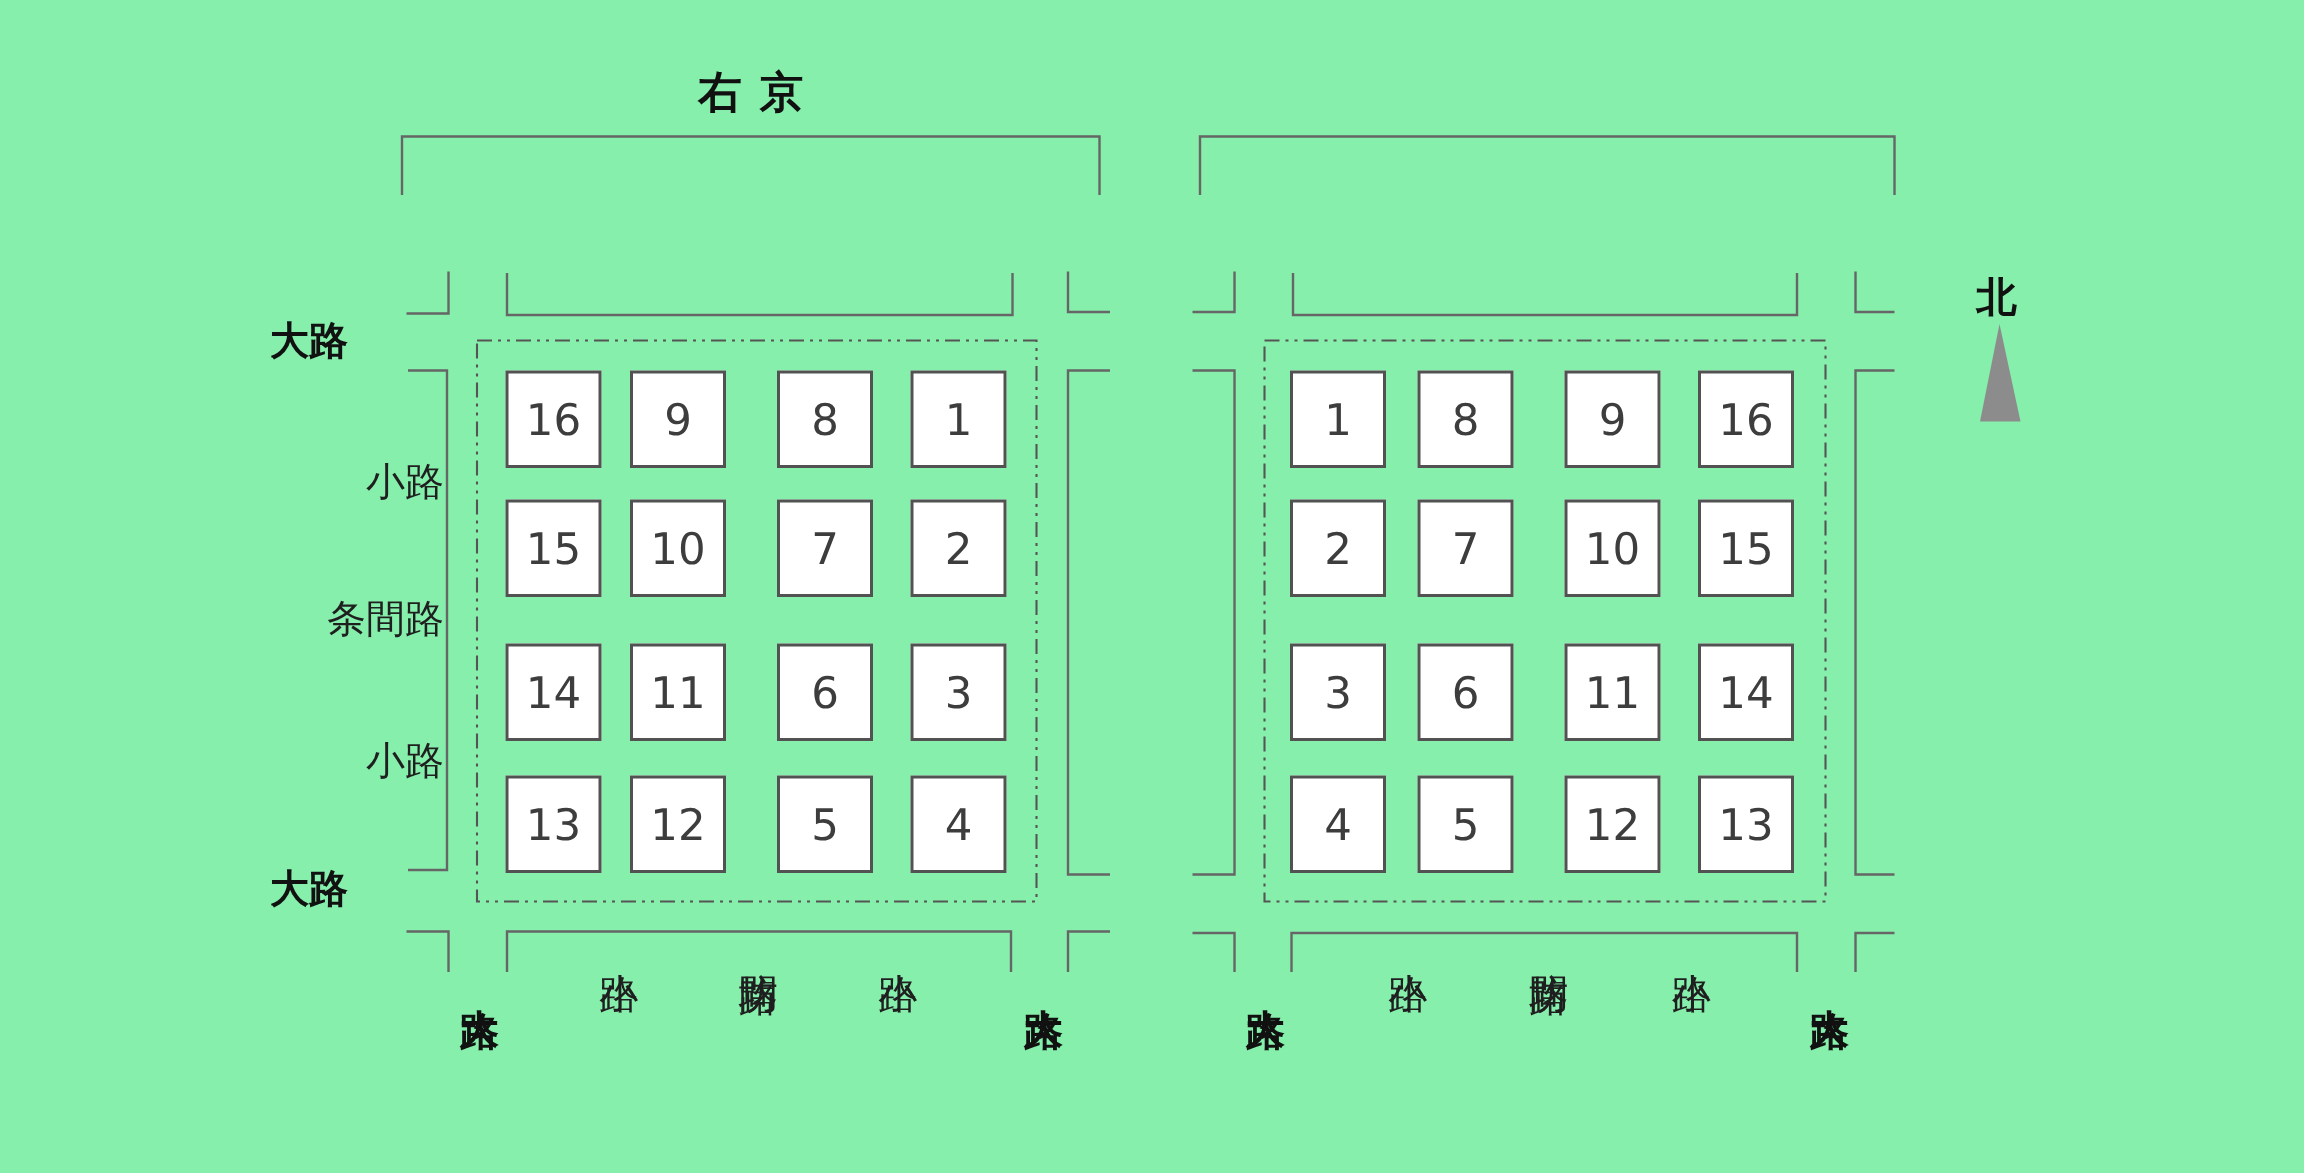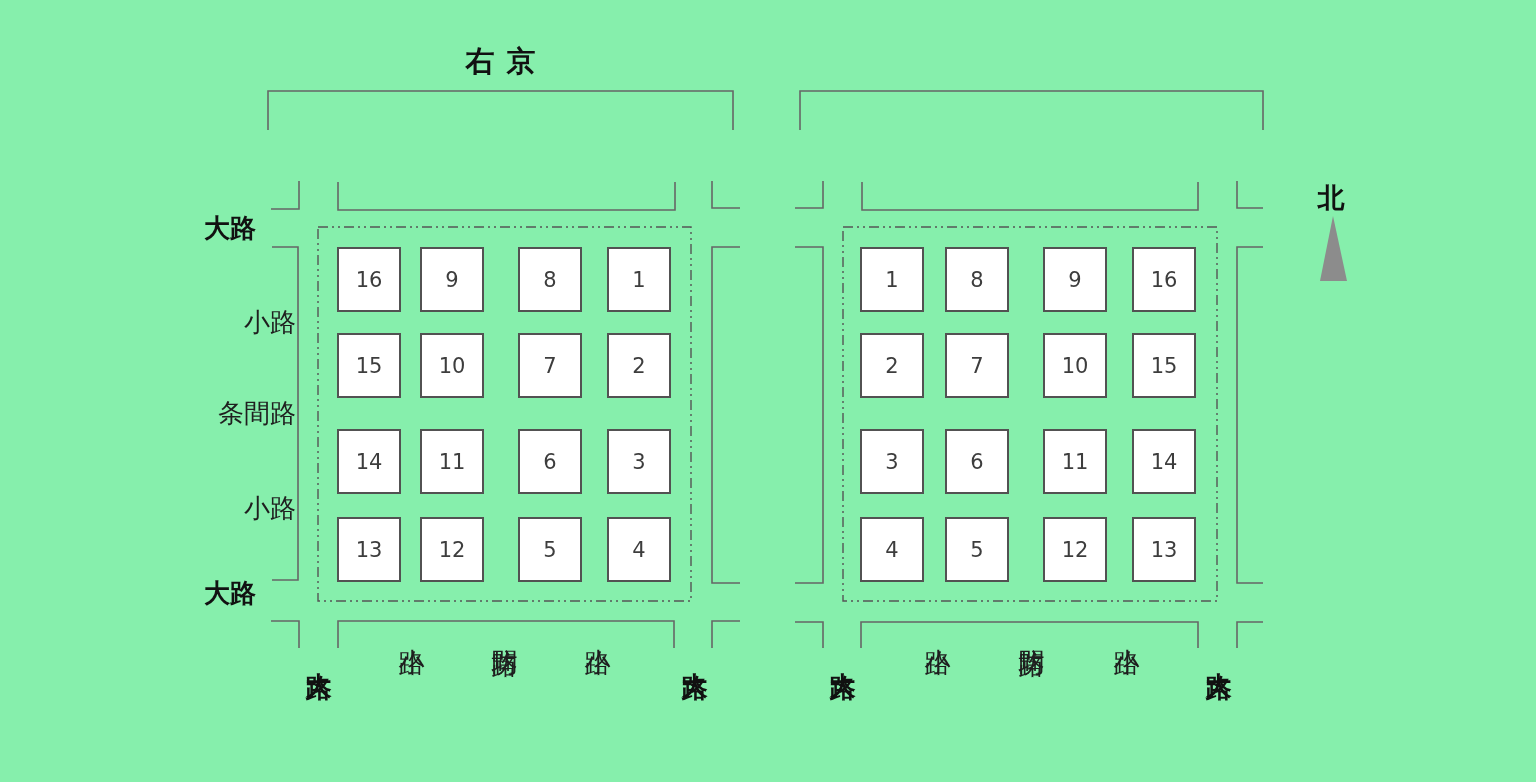--- a/index.html
+++ b/index.html
@@ -7,33 +7,33 @@
     position:relative; width:1536px; height:782px; background:#86efac;
     font-family:"DejaVu Sans","Liberation Sans",sans-serif; overflow:hidden;
   }
   svg.lines { position:absolute; left:0; top:0; }
   .road   { stroke:#666666; stroke-width:1.6; fill:none; }
   .bound  { stroke:#555555; stroke-width:1.4; fill:none; stroke-dasharray:10 4 2 4 2 4; }
   .sq {
     position:absolute; width:64px; height:65px; box-sizing:border-box;
     border:2px solid #525252; background:#ffffff;
     display:flex; align-items:center; justify-content:center;
-    font-size:21px; color:#3d3d3d;
+    font-size:29px; color:#3d3d3d;
   }
   .lbl { position:absolute; color:#1f1f1f; white-space:nowrap; }
   .title {
     font-size:29px; font-weight:bold; color:#111111; text-align:center;
     letter-spacing:12px; text-indent:12px; line-height:34px;
   }
   .h-label { font-size:26px; line-height:30px; text-align:right; }
   .v-label {
     writing-mode:vertical-rl; text-orientation:upright;
     font-size:26px; letter-spacing:2px; line-height:28px;
   }
-  .bold { font-weight:bold; color:#111111; }
+  .bold { font-weight:bold; color:#111111;text-align:center; }
   .north-label { font-size:27px; font-weight:bold; color:#111111; text-align:center; }
 </style>
 </head>
 <body>
 
 <div class="canvas">
 
   <svg class="lines" width="1536" height="782" viewBox="0 0 1536 782">
 
     <g>

